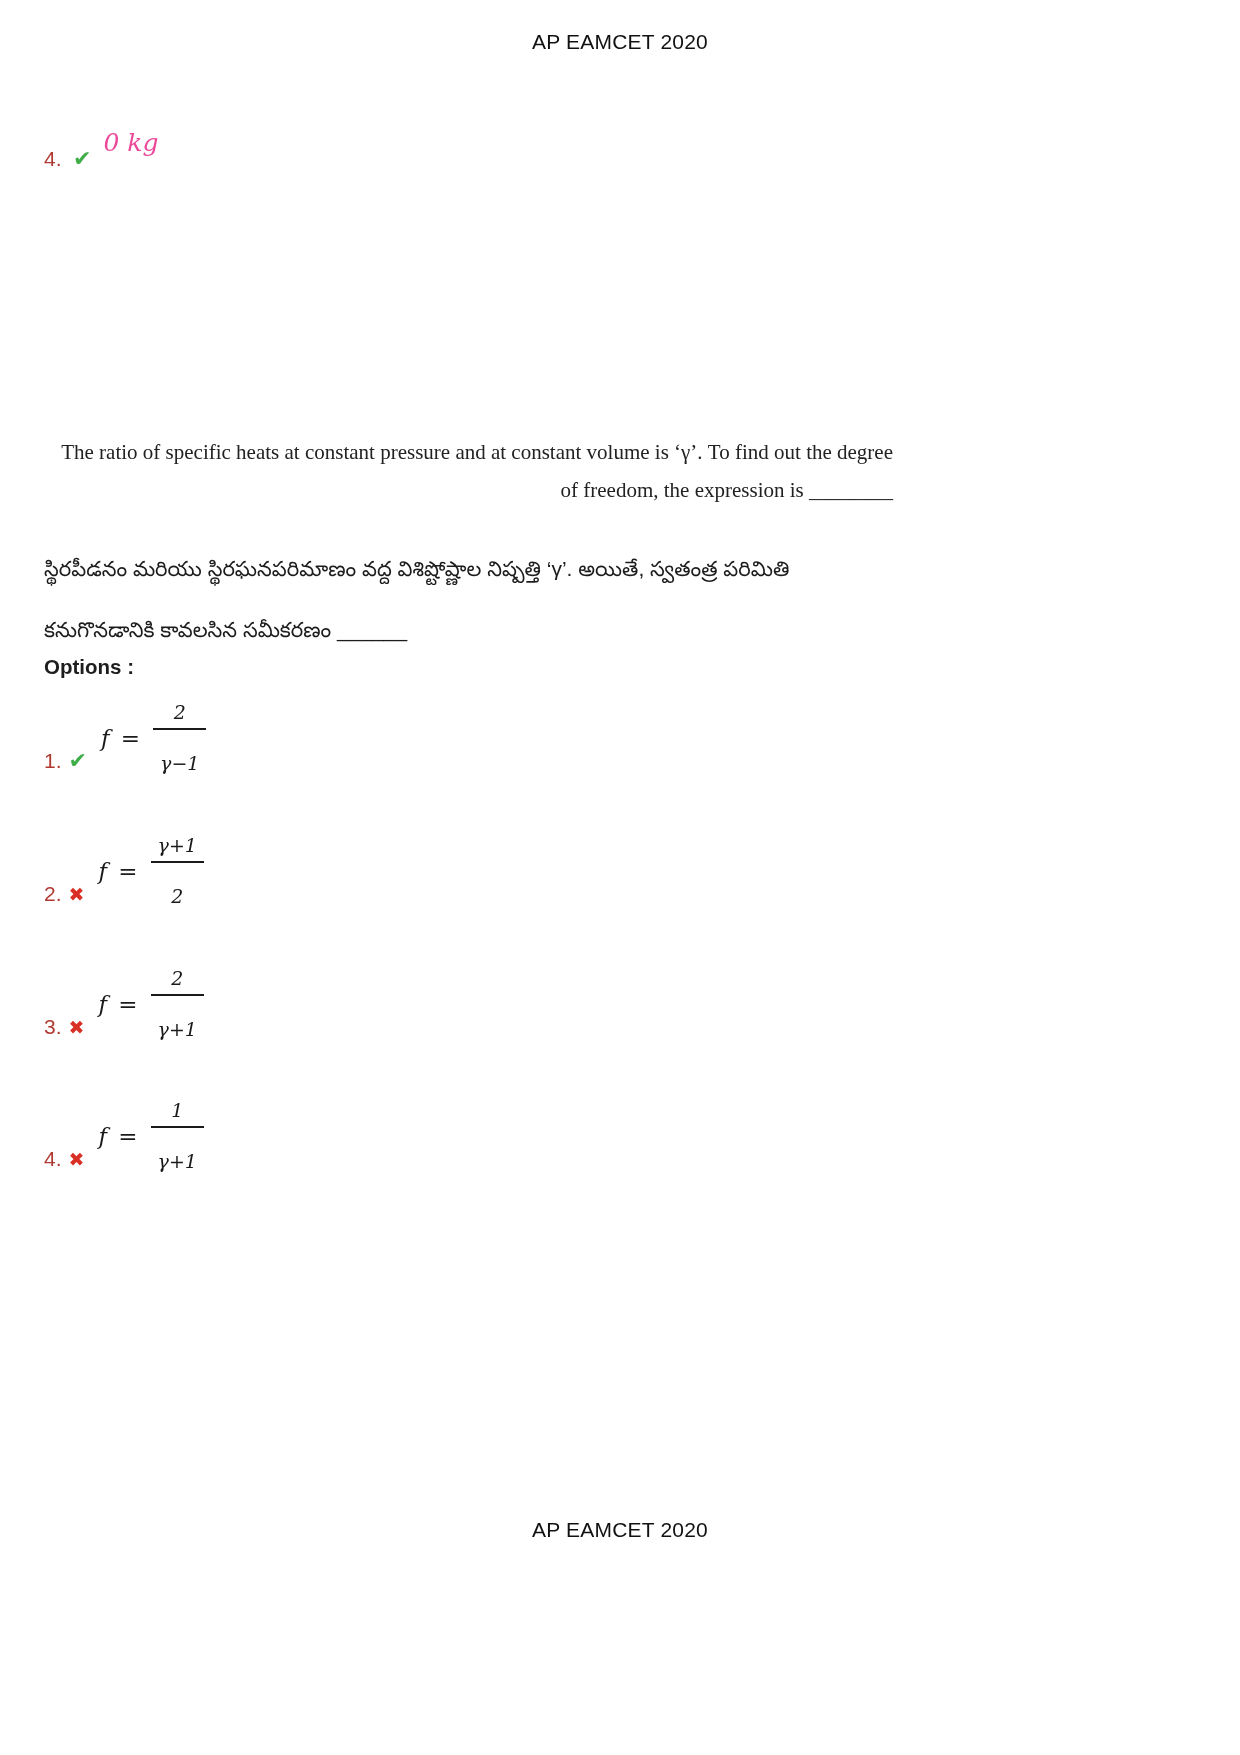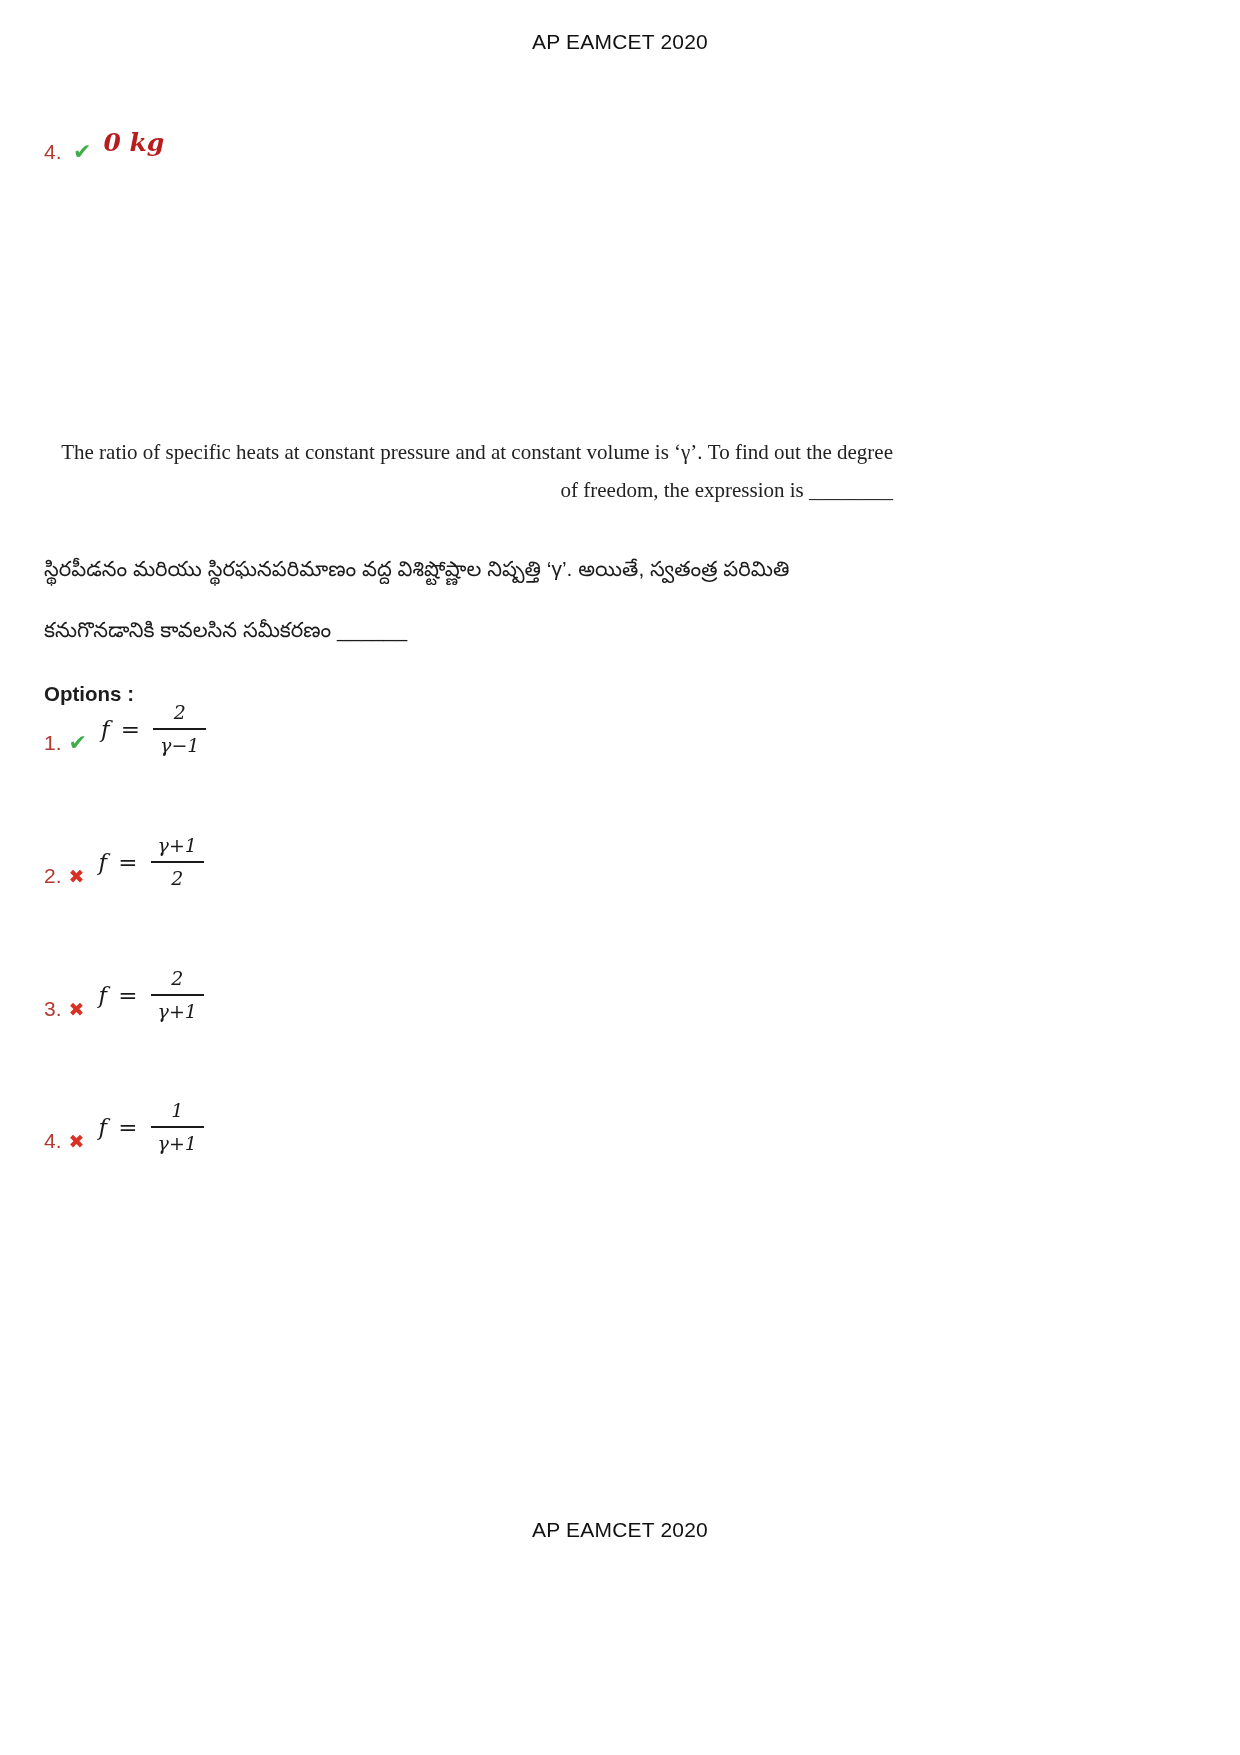--- a/index.html
+++ b/index.html
@@ -25,23 +25,23 @@
   .prev-option {
     position: absolute; top: 128px; left: 44px;
     display: flex; align-items: flex-end;
   }
   .opt-num { font-size: 21px; color: #b03a32; }
   .opt-icon { font-size: 22px; margin-left: 7px; line-height: 1; }
   .opt-icon.correct { color: #3fae49; }
   .opt-icon.wrong { color: #d93025; font-size: 19px; }
   .prev-text {
     font-family: "DejaVu Serif", serif;
-    font-style: italic; font-weight: bold;
-    font-size: 25px; color: #b91c1c;
-    margin-left: 12px; margin-bottom: 7px;
+    font-style: italic; font-weight: normal;
+    font-size: 25px; color: #ec4899;
+    margin-left: 12px; margin-bottom: 14px;
   }
 
   
   .q-meta {
     position: absolute; left: 44px; width: 980px;
     font-weight: bold; font-size: 20.5px; line-height: 43.5px;
     color: #1d1d1d;
   }
   .q115-meta { top: 297px; }
   .q116-meta { top: 1289px; }
@@ -50,41 +50,41 @@
     position: absolute; top: 433px; left: 48px; width: 845px;
     font-family: "Liberation Serif", serif;
     font-size: 21px; line-height: 38px; color: #222; text-align: right;
   }
   .q-text-te {
     position: absolute; top: 538px; left: 44px; width: 980px;
     font-size: 21px; line-height: 61px; color: #1c1c1c;
   }
 
   .options-label {
-    position: absolute; left: 44px; top: 682px;
+    position: absolute; left: 44px; top: 655px;
     font-weight: bold; font-size: 20.5px; color: #1d1d1d;
   }
 
   
   .option {
     position: absolute; left: 44px;
     display: flex; align-items: flex-end;
   }
   .option .opt-label { display: flex; align-items: baseline; margin-bottom: 2px; }
   .formula {
     display: inline-flex; align-items: center;
     font-family: "DejaVu Serif", serif; font-style: italic;
     font-size: 23px; color: #1a1a1a;
     margin-left: 14px;
   }
   .formula .lhs { margin-right: 11px; letter-spacing: 2px; }
   .frac { display: inline-flex; flex-direction: column; align-items: center; font-size: 19px; line-height: 1.3; }
   .frac .num { padding: 0 7px 3px; }
   .frac .bar { align-self: stretch; height: 2px; background: #1a1a1a; }
-  .frac .den { padding: 3px 7px 0; text-align: right; }
+  .frac .den { padding: 21px 7px 0; text-align: right; }
 
   .opt-row-1 { top: 700px; }
   .opt-row-2 { top: 833px; }
   .opt-row-3 { top: 966px; }
   .opt-row-4 { top: 1098px; }
 </style>
 </head>
 <body>
 
 <div class="page">

